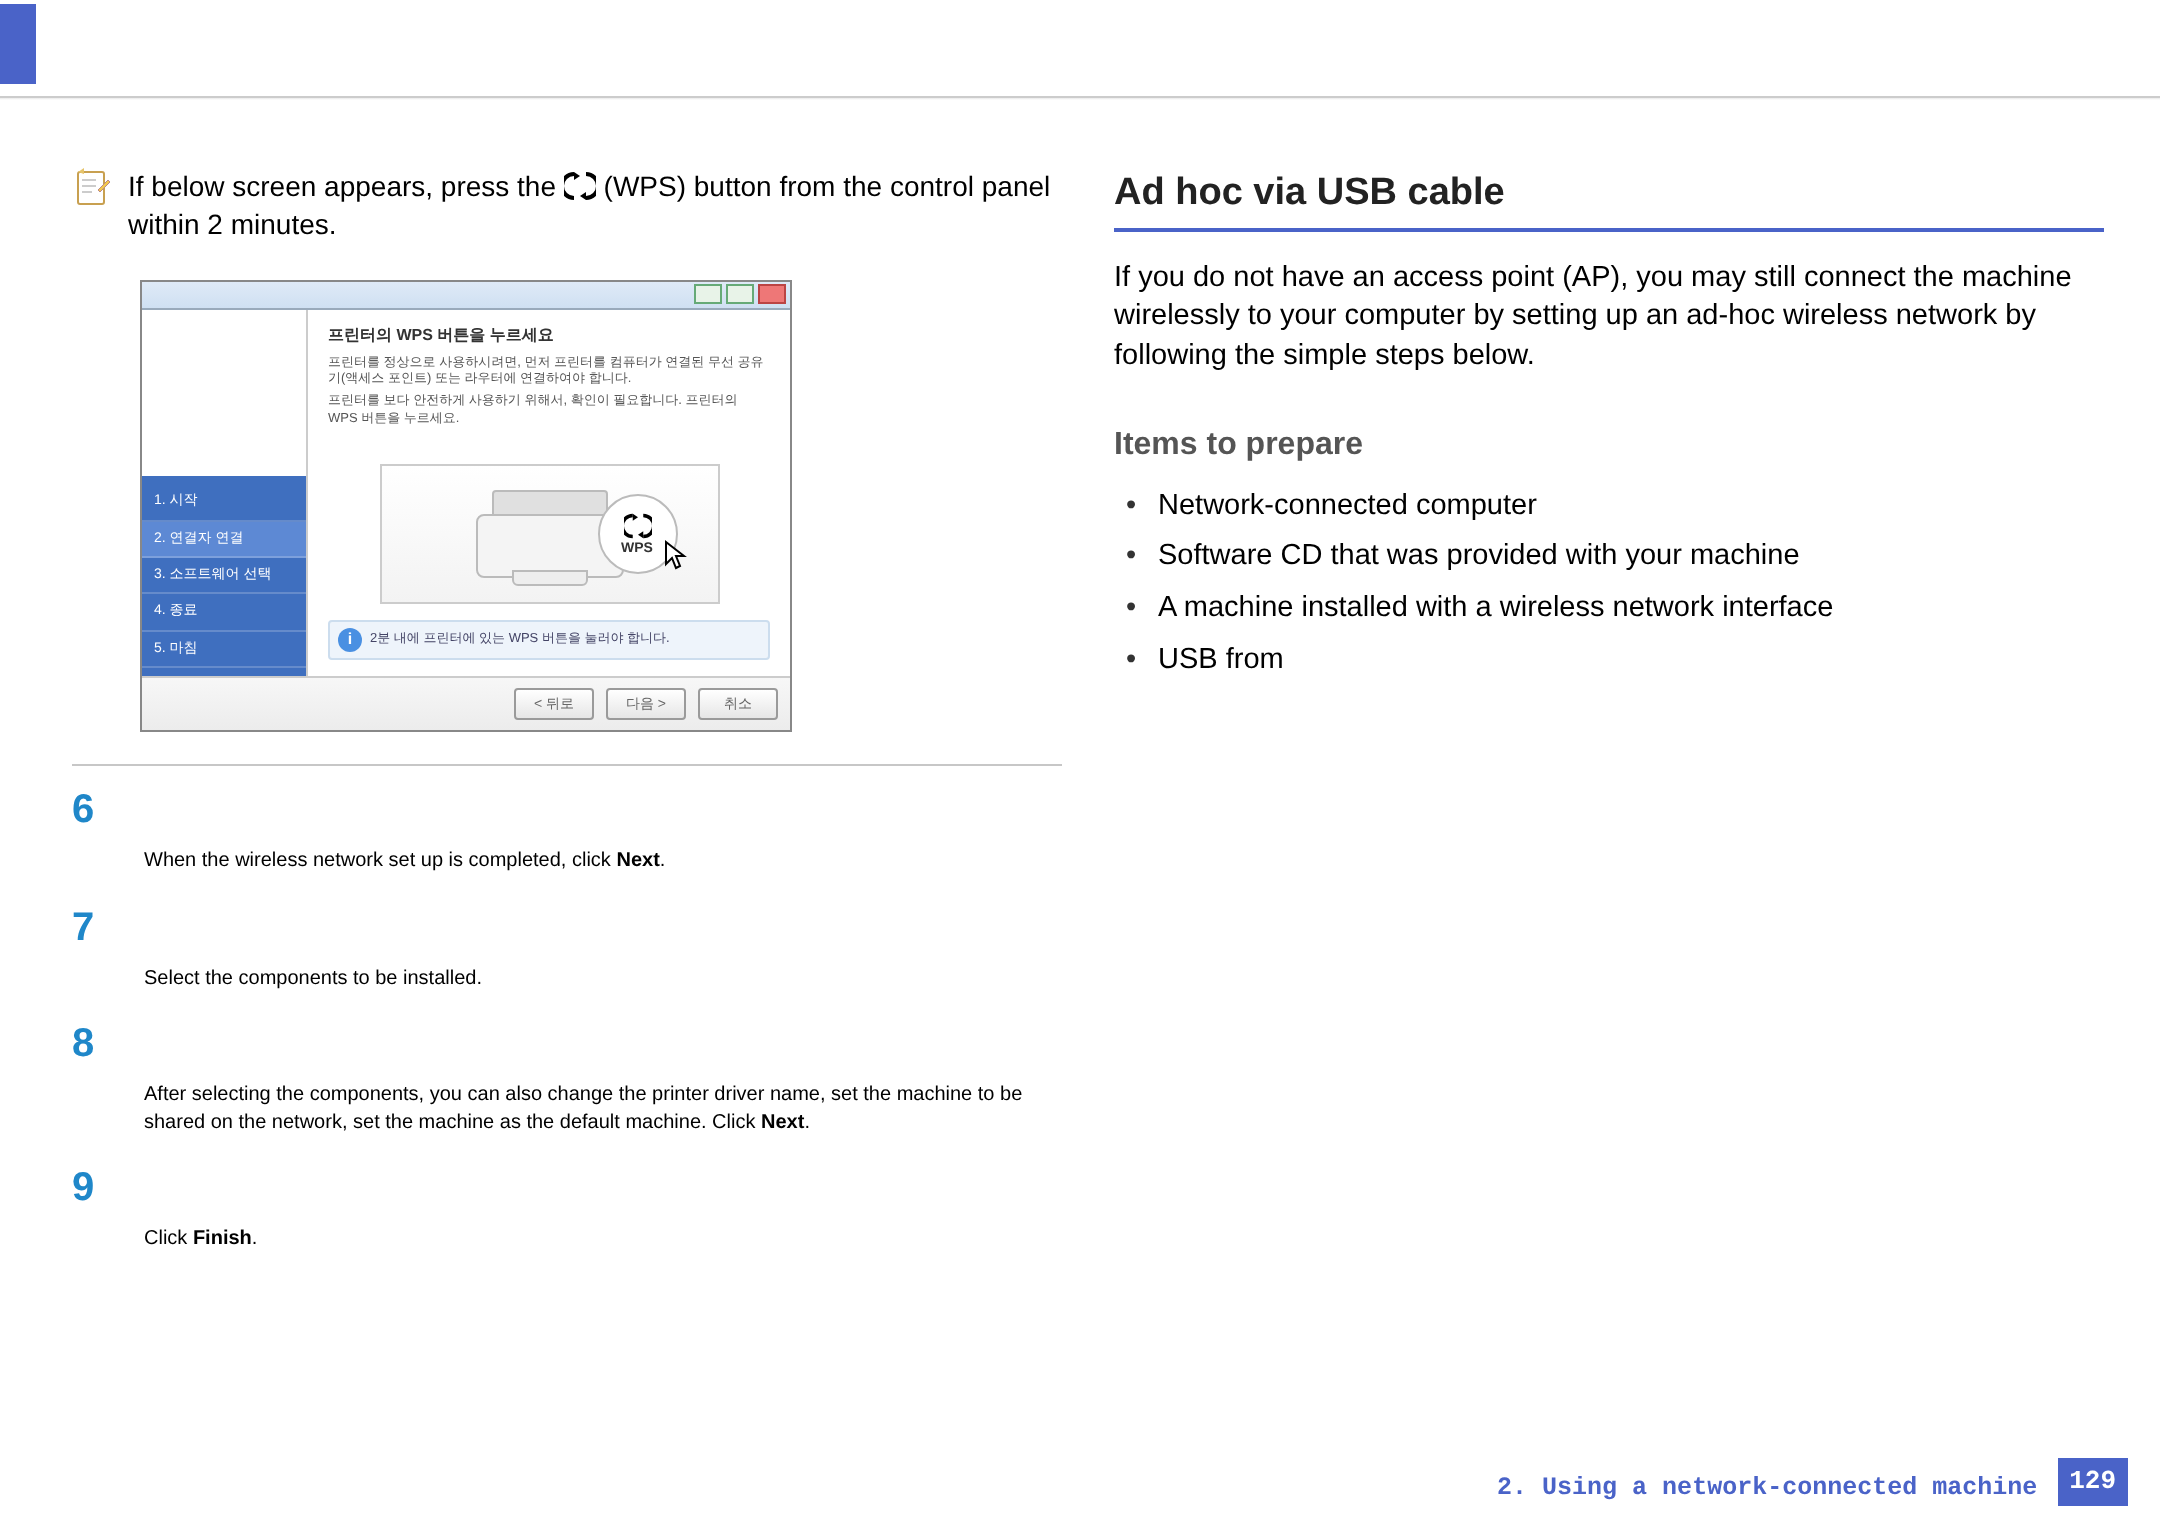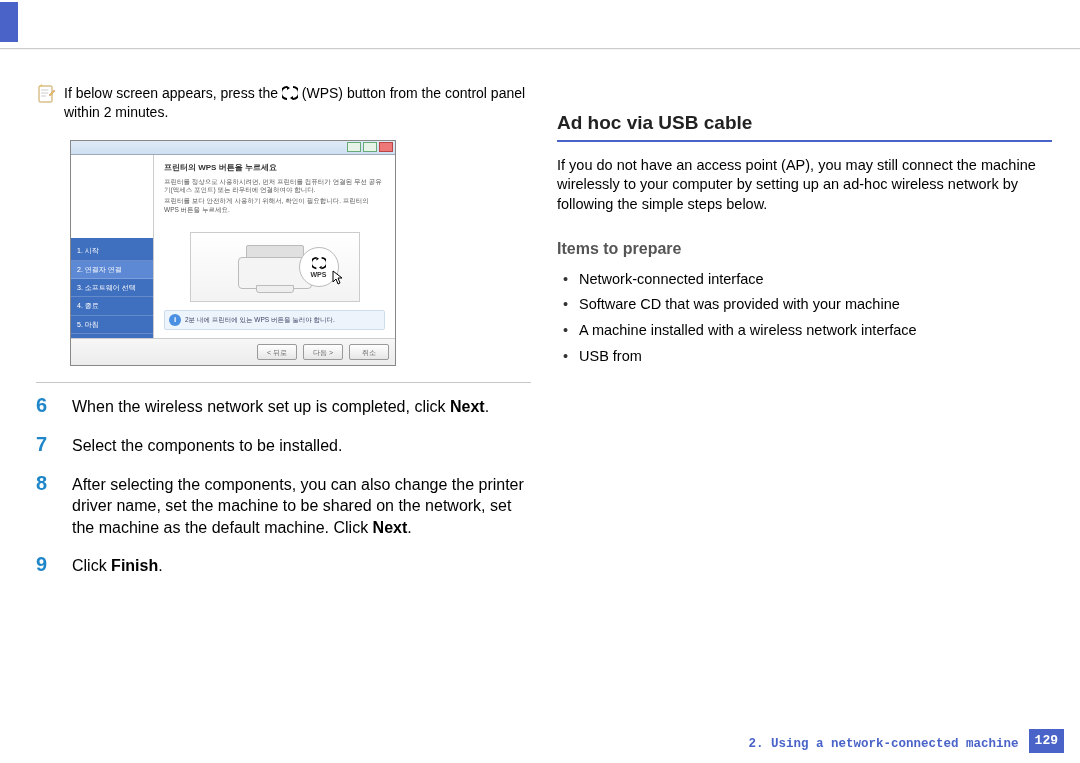--- a/index.html
+++ b/index.html
@@ -143,27 +143,26 @@
   .hr-light {
     border: none; border-top: 1px solid #c7c7c7;
     margin: 6px 0 12px 0;
   }
   
   .step { display:flex; gap:12px; margin-bottom: 16px; }
   .step-num {
     color:#1f87c9; font-weight:700; font-size:20px;
     width: 24px; flex:0 0 24px; text-align:left; line-height:1;
   }
-  .step-body { font-size:16px; padding-top:1px; }
+  .step-body { font-size:10px; padding-top:1px;margin-top:28px; }
   .step-body b { font-weight:700; }
   
   .h3 {
     font-size: 19px; font-weight:700; color:#222;
     margin-bottom:4px;
-    margin-top:26px;
   }
   .h3-rule {
     height:2px; background:#4a63c8; margin: 3px 0 14px 0;
   }
   .para { font-size:14.5px; margin-bottom:24px; }
   .h4 { font-size:16px; font-weight:700; color:#555; margin-bottom:10px; }
   ul.items { list-style:none; padding-left:6px; }
   ul.items li { position:relative; padding-left:16px; margin-bottom:6px; font-size:14.5px;}
   ul.items li::before {
     content:"•"; position:absolute; left:0; top:0; color:#333;
@@ -295,21 +294,21 @@
       </div>
     </div>
   </div>
 
   <div class="col">
     <div class="h3">Ad hoc via USB cable</div>
     <div class="h3-rule"></div>
     <div class="para">If you do not have an access point (AP), you may still connect the machine wirelessly to your computer by setting up an ad-hoc wireless network by following the simple steps below.</div>
     <div class="h4">Items to prepare</div>
     <ul class="items">
-      <li>Network-connected interface</li>
+      <li>Network-connected computer</li>
       <li>Software CD that was provided with your machine</li>
       <li>A machine installed with a wireless network interface</li>
       <li>USB from</li>
     </ul>
   </div>
 </div>
 
 <div class="page-footer">
   <span>2.  Using a network-connected machine</span>
   <span class="page-num">129</span>

